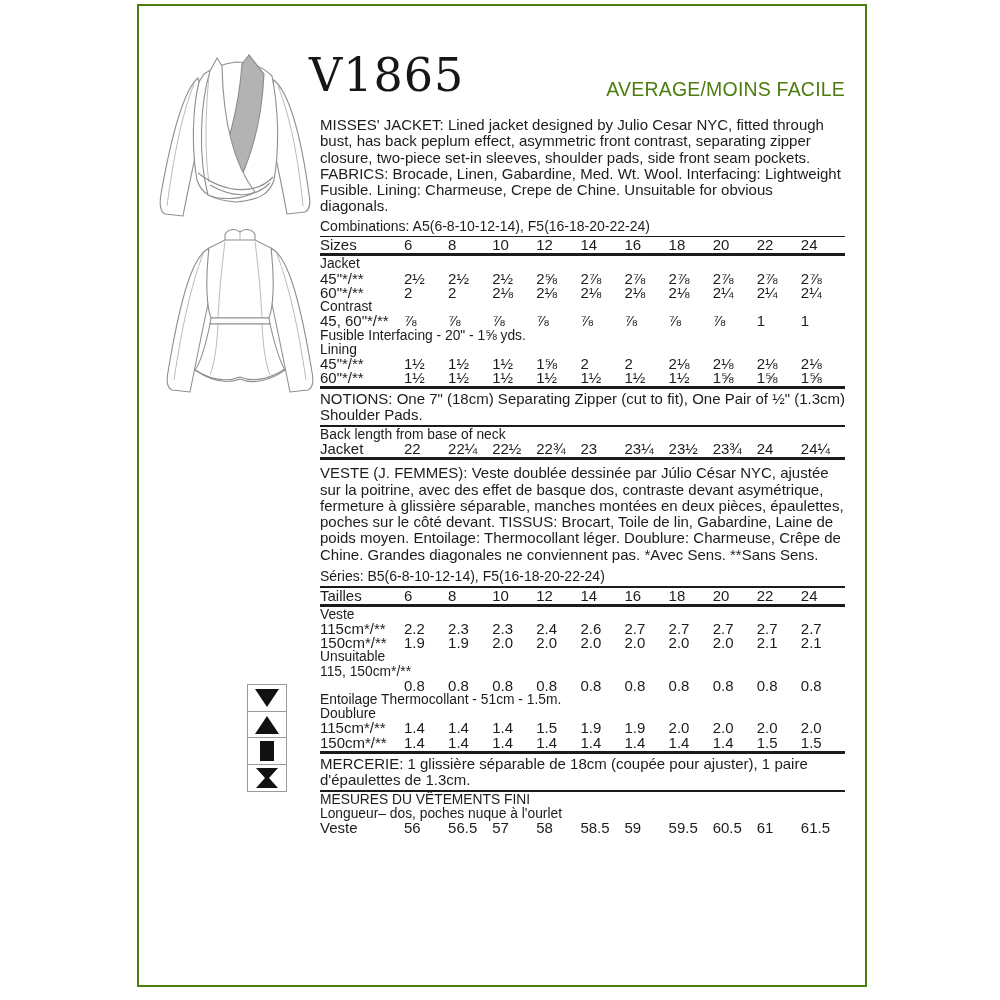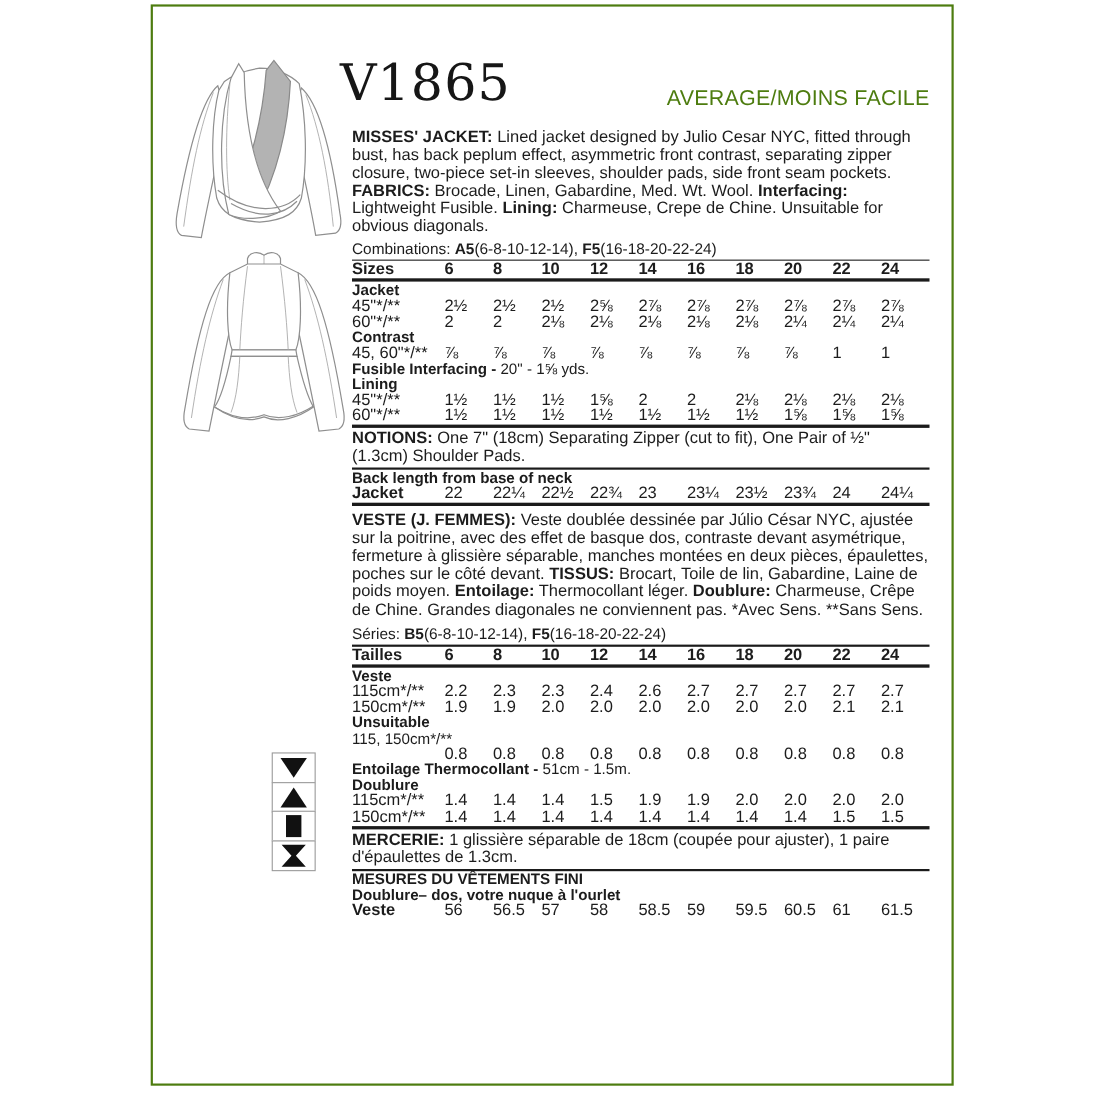--- a/index.html
+++ b/index.html
@@ -6,21 +6,21 @@
   body{width:1000px;height:1000px;position:relative;font-family:"Liberation Sans",sans-serif;color:#1c1c1c;-webkit-font-smoothing:antialiased;}
   .card{position:absolute;left:137px;top:4px;width:726px;height:979px;background:#fff;border:2px solid #4d7c0f;}
   .title{position:absolute;left:170px;top:42px;font-family:"DejaVu Serif","Liberation Serif",serif;font-size:46px;letter-spacing:1px;color:#161616;}
   .difficulty{position:absolute;right:20px;top:72px;font-size:19.5px;letter-spacing:.2px;color:#4d7c0f;}
   .content{position:absolute;left:181px;top:111px;width:525px;}
   p{margin:0;}
   .desc{font-size:15px;line-height:16.3px;}
   .nap{margin-bottom:7px;}
   .combos{font-size:14px;line-height:15px;margin:4px 0 2px 0;}
   .fr{margin:5px 0 6px 0;}
-  .b{font-weight:bold;}
+  .b{font-weight:normal;}
   .rule{background:#1b1b1b;margin:1px 0;}
   .trow{display:grid;grid-template-columns:84px repeat(10,44.1px);font-size:15px;line-height:14.2px;}
   .tline,.tspan{font-size:13.8px;line-height:14.2px;}
   .tpara{font-size:15px;line-height:16px;margin:2px 0;}
   .tcell,.tlabel{white-space:nowrap;overflow:visible;}
   .illus{position:absolute;}
   .illus-front{left:13px;top:38px;}
   .illus-back{left:16px;top:216px;}
   .symbols{position:absolute;left:108px;top:680px;}
   .symcell{width:38px;height:26px;border:1.6px solid #9a9a9a;background:#fff;margin-top:-1.6px;display:flex;align-items:center;justify-content:center;}
@@ -267,21 +267,21 @@
           <span class="tcell">1.4</span>
           <span class="tcell">1.4</span>
           <span class="tcell">1.4</span>
           <span class="tcell">1.5</span>
           <span class="tcell">1.5</span>
         </div>
         <div class="rule" style="height: 3px;"></div>
         <div class="tpara"><span class="b">MERCERIE:</span><span> 1 glissière séparable de 18cm (coupée pour ajuster), 1 paire d'épaulettes de 1.3cm.</span></div>
         <div class="rule" style="height: 2px;"></div>
         <div class="tline b">MESURES DU VÊTEMENTS FINI</div>
-        <div class="tline b">Doublure– dos, votre nuque à l'ourlet</div>
+        <div class="tline b">Longueur– dos, poches nuque à l'ourlet</div>
         <div class="trow">
           <span class="tlabel b">Veste</span>
           <span class="tcell">56</span>
           <span class="tcell">56.5</span>
           <span class="tcell">57</span>
           <span class="tcell">58</span>
           <span class="tcell">58.5</span>
           <span class="tcell">59</span>
           <span class="tcell">59.5</span>
           <span class="tcell">60.5</span>

